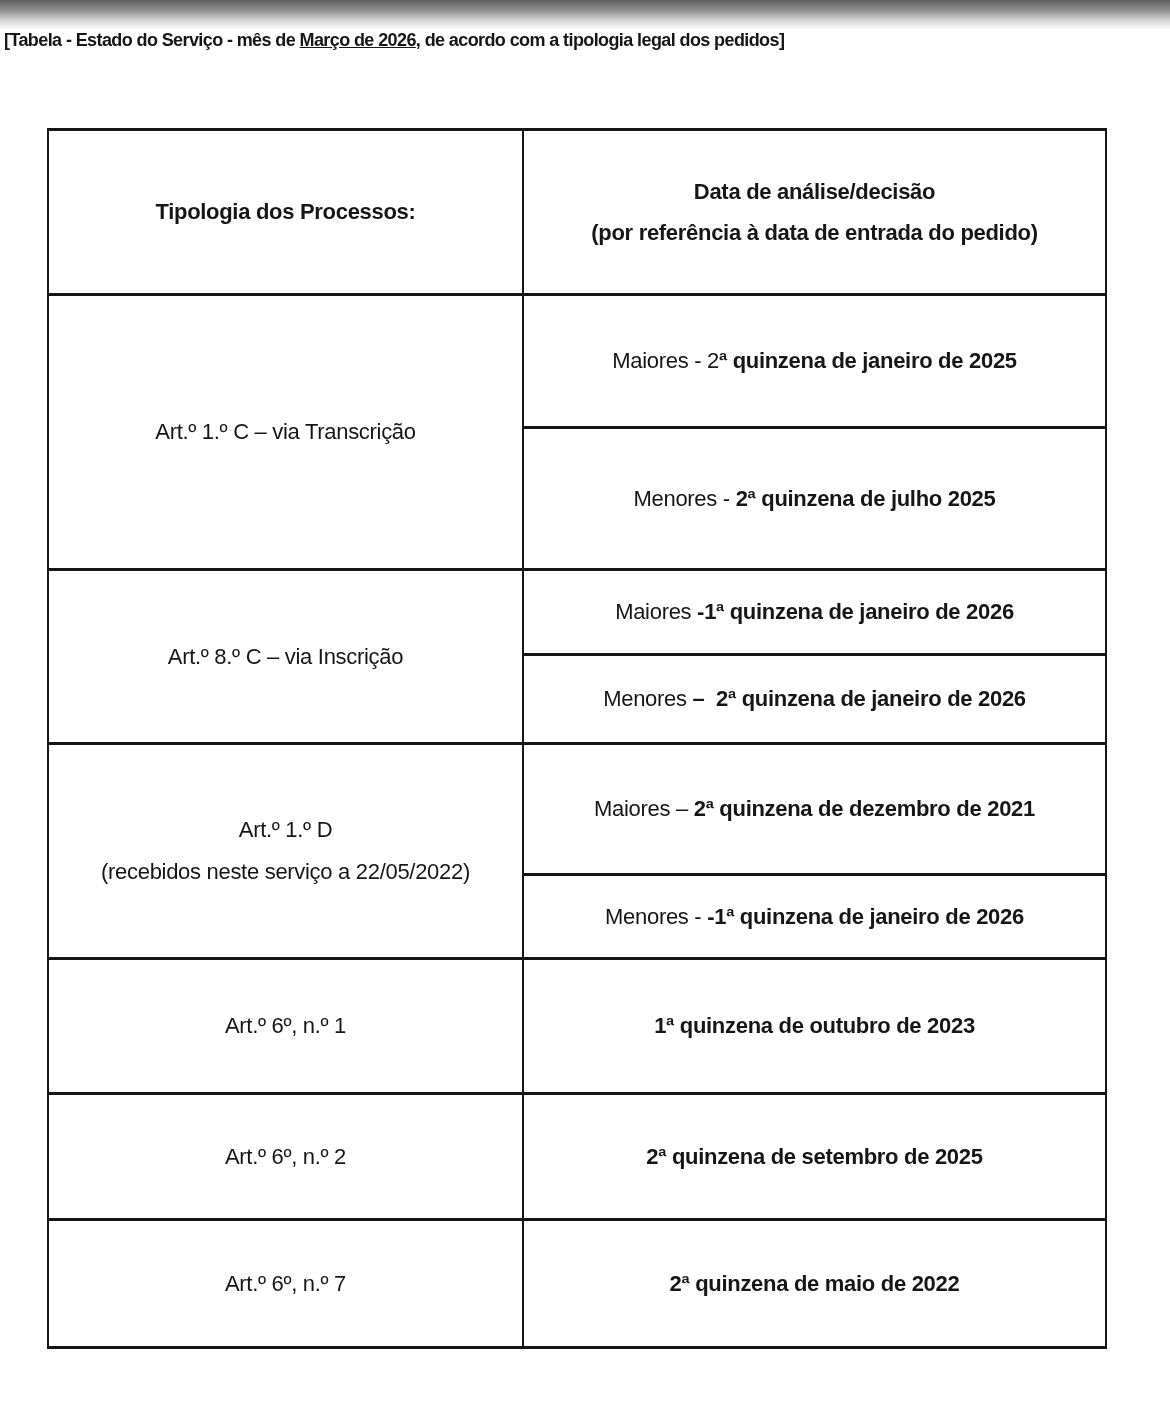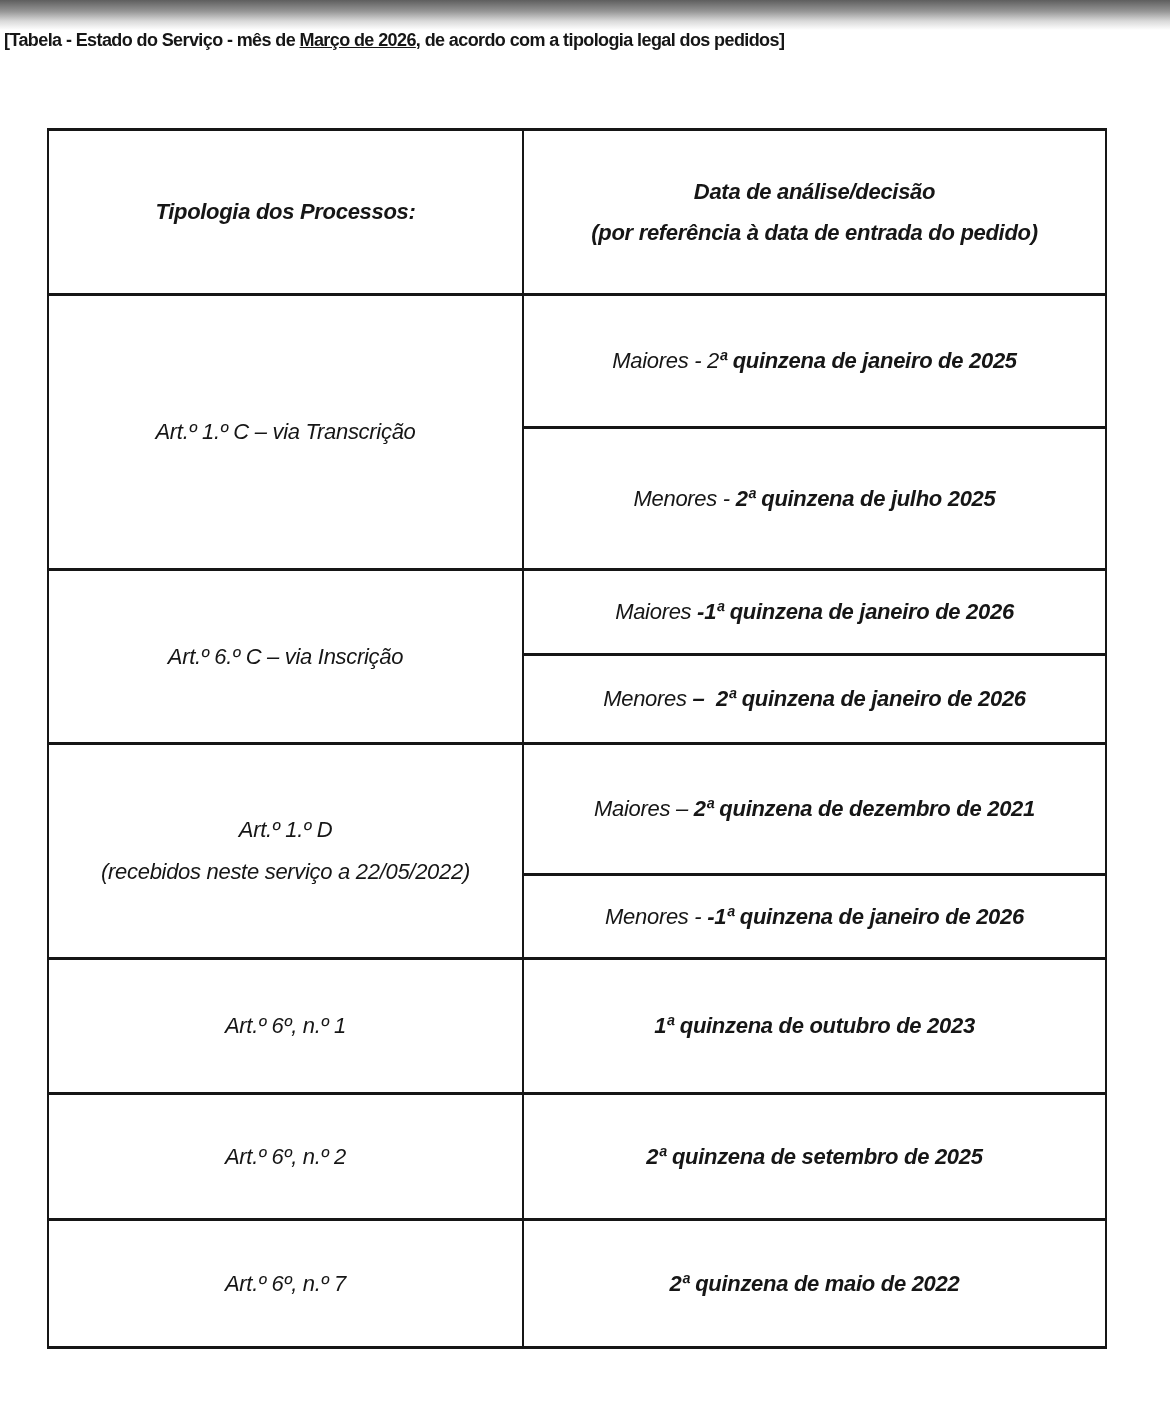--- a/index.html
+++ b/index.html
@@ -28,21 +28,20 @@
     letter-spacing: -0.6px;
     color: #161616;
   }
   .title .u { text-decoration: underline; }
 
   table.svc {
     position: absolute; top: 128px; left: 47px;
     width: 1058px;
     table-layout: fixed;
     border-collapse: collapse;
-    font-style: italic;
   }
   col.c1 { width: 475px; }
   col.c2 { width: 583px; }
   .svc td {
     border: 2px solid #161616;
     border-top-width: 3px;
     border-bottom-width: 3px;
     vertical-align: middle;
     text-align: center;
     padding: 0;
@@ -101,21 +100,21 @@
           <span>Art.º 1.º C – via Transcrição</span>
         </td>
         <td class="cell date"><span class="n">Maiores - 2</span><span class="b">ª quinzena de janeiro de 2025</span></td>
       </tr>
       <tr class="r1b">
         <td class="cell date"><span class="n">Menores - </span><span class="b">2ª quinzena de julho 2025</span></td>
       </tr>
 
       <tr class="r2a">
         <td rowspan="2" class="cell typo typo-up">
-          <span>Art.º 6.º C – via Inscrição</span>
+          <span>Art.º 8.º C – via Inscrição</span>
         </td>
         <td class="cell date"><span class="n">Maiores </span><span class="b">-1ª quinzena de janeiro de 2026</span></td>
       </tr>
       <tr class="r2b">
         <td class="cell date"><span class="n">Menores </span><span class="b">–  2ª quinzena de janeiro de 2026</span></td>
       </tr>
 
       <tr class="r3a">
         <td rowspan="2" class="cell typo typo-up twoline">
           <div>Art.º 1.º D</div>

